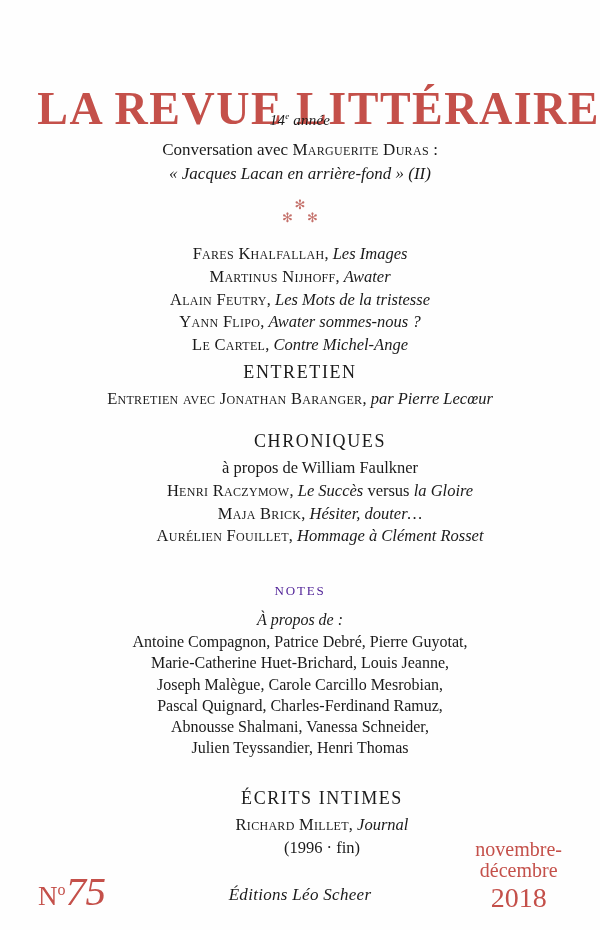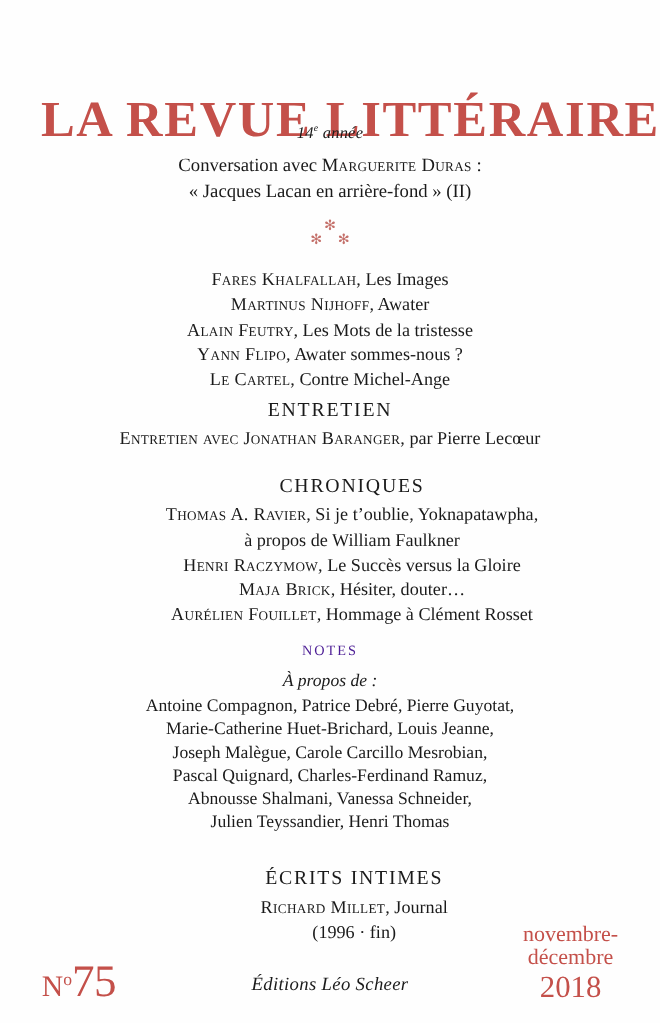--- a/index.html
+++ b/index.html
@@ -53,21 +53,21 @@
 
   
   .conversation {
     position: absolute;
     top: 138px;
     left: 0; right: 0;
     text-align: center;
     line-height: 1.42;
   }
   .conversation .line1 { font-size: 17px; }
-  .conversation .line2 { font-size: 17px; }
+  .conversation .line2 { font-size: 17px; font-style: italic; }
 
   .smallcaps {
     font-variant: small-caps;
     letter-spacing: .3px;
   }
 
   
   .ornament {
     position: absolute;
     top: 198px;
@@ -89,21 +89,21 @@
   .block {
     position: absolute;
     left: 0; right: 0;
     text-align: center;
   }
   .entry {
     font-size: 16.5px;
     line-height: 1.38;
     white-space: nowrap;
   }
-  .entry .it { }
+  .entry .it { font-style: italic; }
 
   .section-head {
     font-size: 18px;
     letter-spacing: 1.6px;
     color: #1a1a1a;
     margin-bottom: 5px;
   }
   .section-head-red {
     font-size: 13px;
     letter-spacing: 1.8px;
@@ -126,20 +126,21 @@
     left: 38px;
     bottom: 18px;
     color: #c4504a;
     font-size: 27px;
     line-height: 1;
     white-space: nowrap;
   }
   .issue-number .num {
     font-size: 41px;
     letter-spacing: -0.5px;
+    font-style: italic;
   }
   .issue-number .ord {
     font-size: 16px;
     vertical-align: super;
     line-height: 0;
   }
 
   .publisher {
     position: absolute;
     left: 0; right: 0;
@@ -206,23 +207,20 @@
 
   <div class="block" style="top:362px;">
     <div class="section-head">ENTRETIEN</div>
     <div class="entry">
       <span class="smallcaps">Entretien avec Jonathan Baranger</span><span>, </span><span class="it">par Pierre Lecœur</span>
     </div>
   </div>
 
   <div class="block" style="top:431px;padding-left:40px;">
     <div class="section-head">CHRONIQUES</div>
-    <div class="entry">
-      <span class="smallcaps">Thomas A. Ravier</span><span>, </span><span class="it">Si je t’oublie, Yoknapatawpha,</span>
-    </div>
     <div class="entry it">à propos de William Faulkner</div>
     <div class="entry">
       <span class="smallcaps">Henri Raczymow</span><span>, </span><span class="it">Le Succès</span><span> versus </span><span class="it">la Gloire</span>
     </div>
     <div class="entry">
       <span class="smallcaps">Maja Brick</span><span>, </span><span class="it">Hésiter, douter…</span>
     </div>
     <div class="entry">
       <span class="smallcaps">Aurélien Fouillet</span><span>, </span><span class="it">Hommage à Clément Rosset</span>
     </div>

